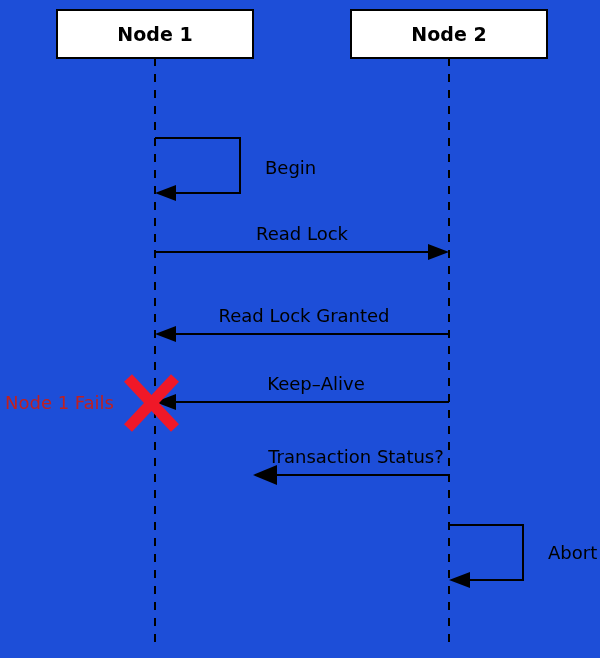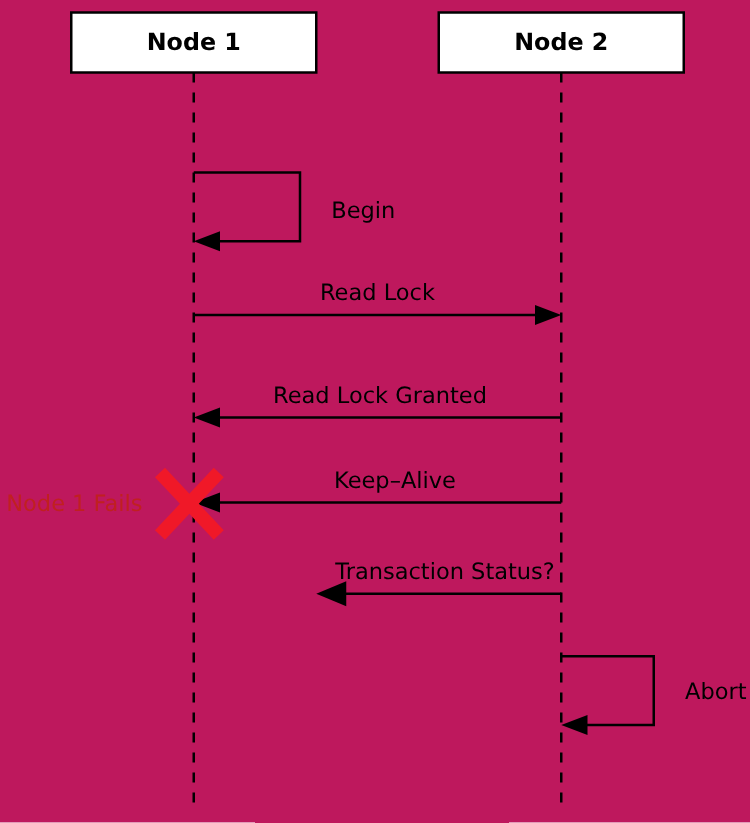--- a/index.html
+++ b/index.html
@@ -7,21 +7,21 @@
     padding: 0;
     background: #ffffff;
   }
   body {
     font-family: "DejaVu Sans", sans-serif;
   }
   #diagram-root {
     position: relative;
     width: 600px;
     height: 658px;
-    background: #be185d;
+    background: #1d4ed8;
     overflow: hidden;
   }
   #seq-svg {
     position: absolute;
     left: 0;
     top: 0;
     width: 600px;
     height: 658px;
     display: block;
   }

